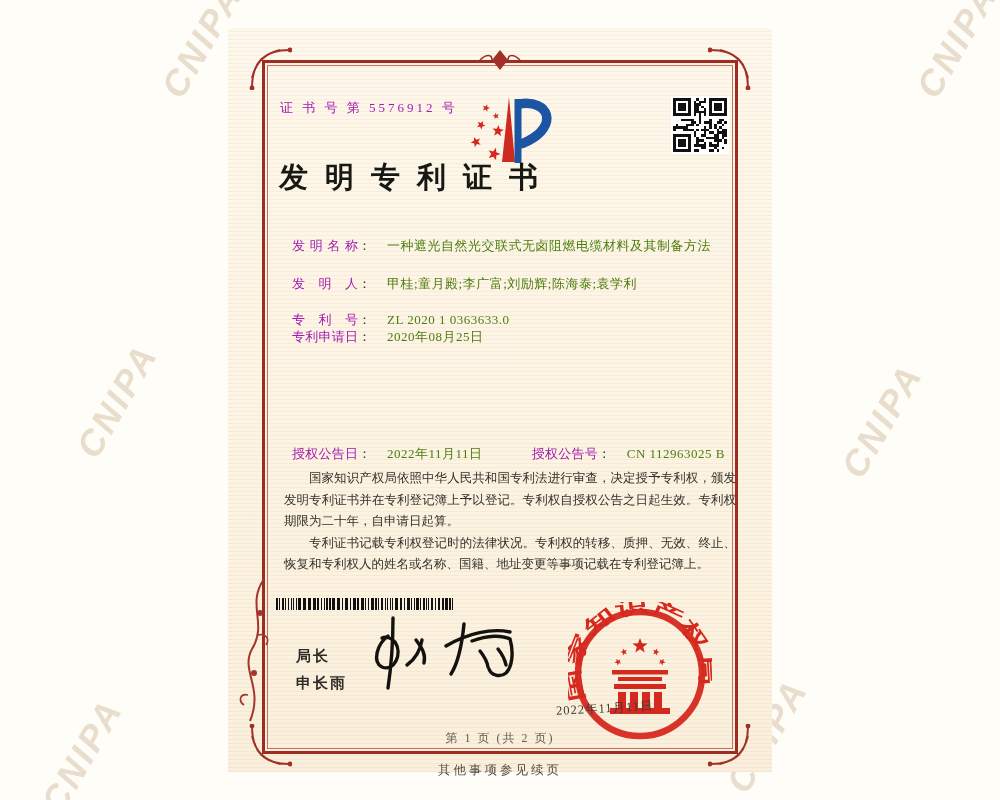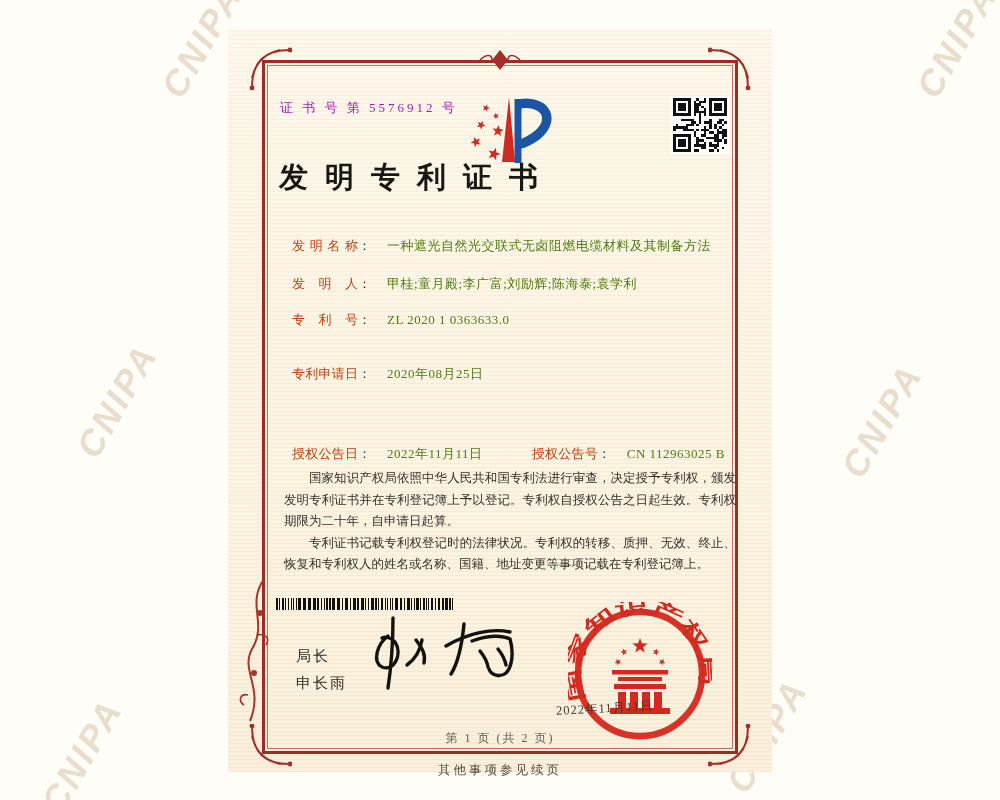--- a/index.html
+++ b/index.html
@@ -29,32 +29,32 @@
 
   .qr{position:absolute;left:671px;top:96px;width:58px;height:58px;background:#fff;padding:2px;box-sizing:border-box;}
 
   .logo{position:absolute;left:450px;top:90px;width:104px;height:78px;}
 
   .title{position:absolute;left:262px;top:158px;width:476px;text-align:left;
          font-size:29px;font-weight:bold;color:#171714;letter-spacing:17px;text-indent:17px;}
 
   .fieldrow{position:absolute;left:292px;white-space:nowrap;font-size:13px;color:#3a382f;}
   .flabel{display:inline-block;width:66px;text-align:justify;text-align-last:justify;
-          color:#c2410c;vertical-align:top;}
+          color:#a21caf;vertical-align:top;}
   .fcolon{display:inline-block;color:#34322b;}
   .fvalue{display:inline-block;margin-left:16px;letter-spacing:0.5px;color:#4d7c0f;}
   .pair2{position:absolute;left:248px;}
 
   .bodytext{position:absolute;left:284px;top:468px;width:452px;font-size:12.5px;
             line-height:21.5px;color:#33312a;text-align:justify;}
   .bodytext p{margin:0;text-indent:2em;}
 
   .barcode{position:absolute;left:276px;top:598px;width:180px;height:12px;}
 
-  .signer{position:absolute;left:296px;top:643px;font-size:15px;color:#2e2c26;line-height:27px;}
+  .signer{position:absolute;left:296px;top:643px;font-size:15px;color:#2e2c26;line-height:27px;font-weight:bold;}
   .signer div{letter-spacing:2px;}
 
   .signature{position:absolute;left:358px;top:610px;width:175px;height:90px;}
 
   .seal{position:absolute;left:568px;top:602px;width:144px;height:144px;}
   .sealdate{position:absolute;left:556px;top:699px;width:148px;font-size:12.5px;
             color:#3f3d35;letter-spacing:1px;transform:rotate(-3deg);}
 
   .pagenum{position:absolute;left:262px;top:730px;width:476px;text-align:center;
            font-size:12px;letter-spacing:2px;color:#5d5b50;}
@@ -269,21 +269,21 @@
 
   <div class="fieldrow" style="top:237px;">
     <span class="flabel">发明名称</span><span class="fcolon">：</span><span class="fvalue">一种遮光自然光交联式无卤阻燃电缆材料及其制备方法</span>
   </div>
   <div class="fieldrow" style="top:275px;">
     <span class="flabel">发明人</span><span class="fcolon">：</span><span class="fvalue">甲桂;童月殿;李广富;刘励辉;陈海泰;袁学利</span>
   </div>
   <div class="fieldrow" style="top:311px;">
     <span class="flabel">专利号</span><span class="fcolon">：</span><span class="fvalue">ZL 2020 1 0363633.0</span>
   </div>
-  <div class="fieldrow" style="top:365px;">
+  <div class="fieldrow" style="top:328px;">
     <span class="flabel">专利申请日</span><span class="fcolon">：</span><span class="fvalue">2020年08月25日</span>
   </div>
   <div class="fieldrow" style="top:445px;">
     <span class="flabel">授权公告日</span><span class="fcolon">：</span><span class="fvalue">2022年11月11日</span>
     <span class="pair2" style="position:static;margin-left:46px;">
       <span class="flabel">授权公告号</span><span class="fcolon">：</span><span class="fvalue">CN 112963025 B</span>
     </span>
   </div>
 
   <div class="bodytext">

